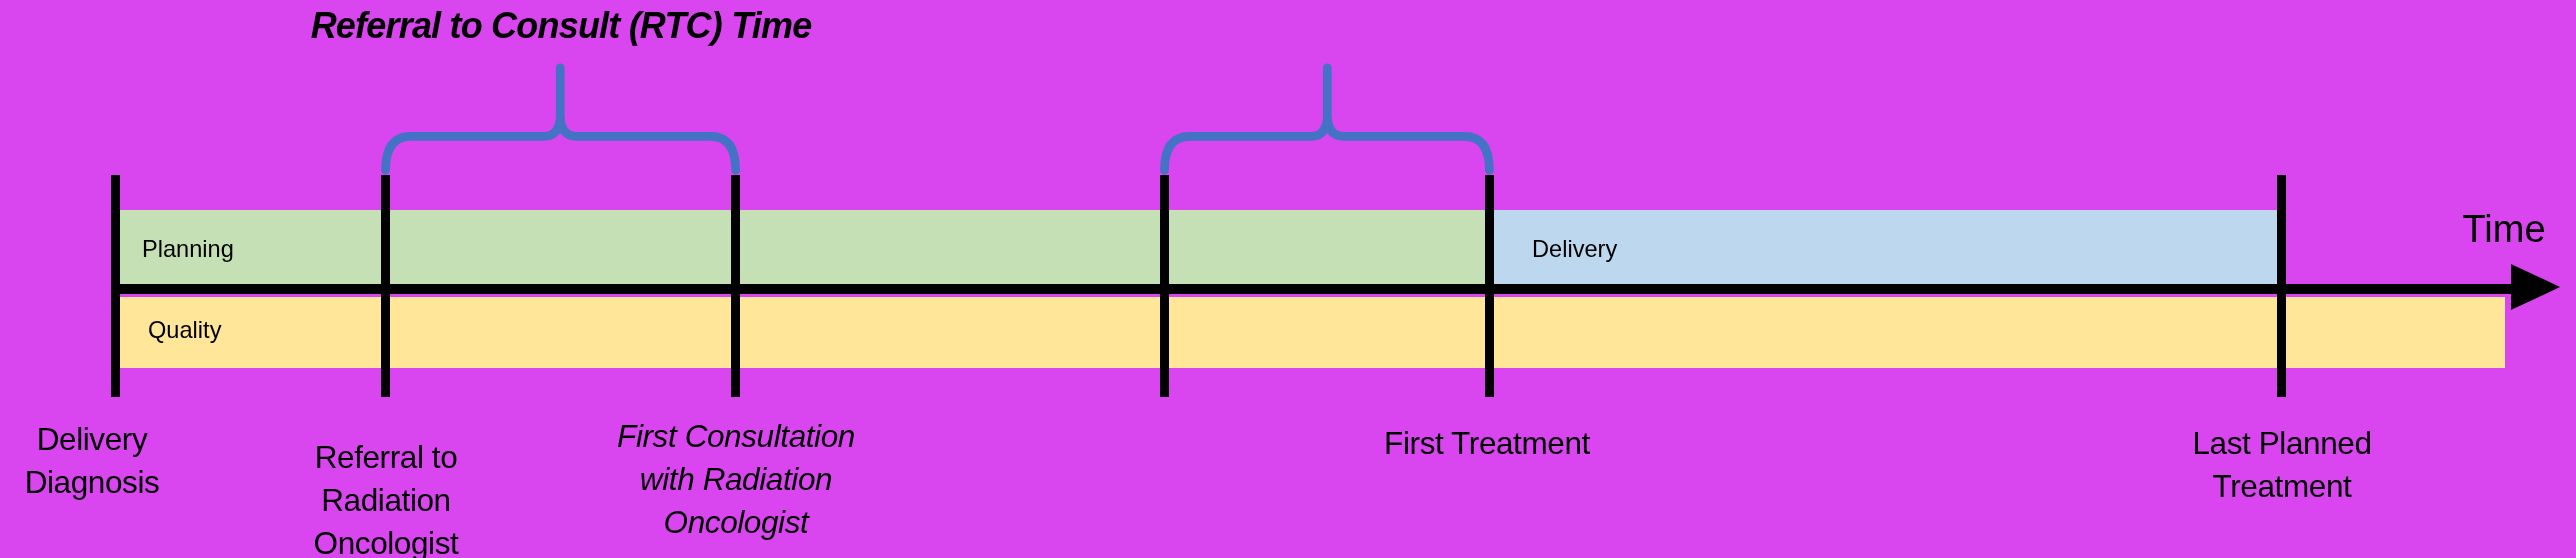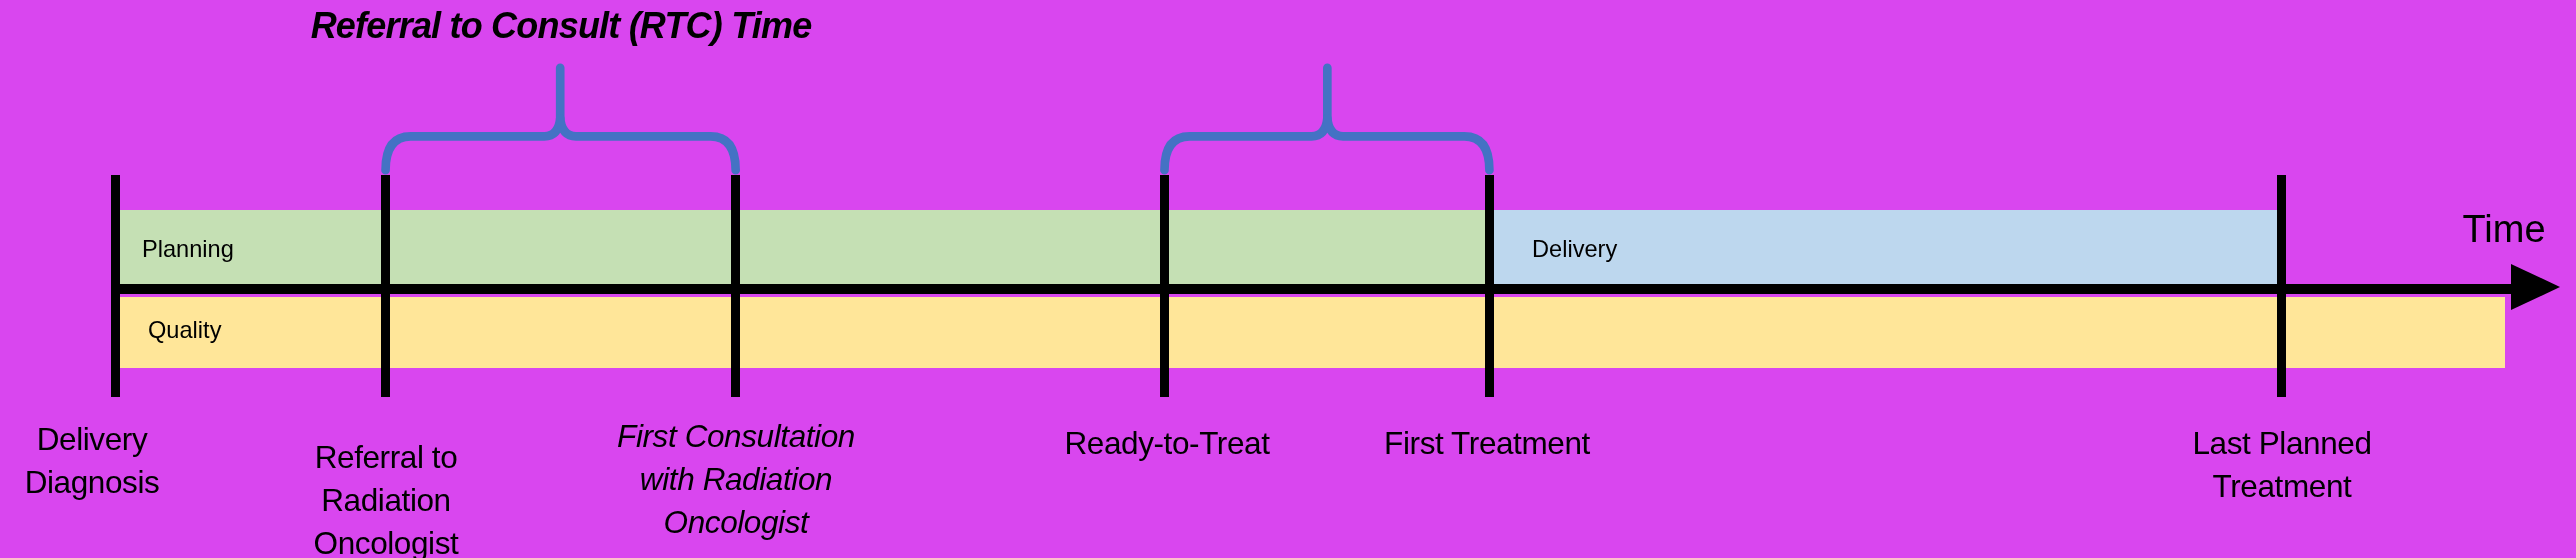--- a/index.html
+++ b/index.html
@@ -86,18 +86,17 @@
   <div class="tick" style="left:2277px;"></div>
 
   <div class="milestone-label" style="left:92px;top:418px;">Delivery
 Diagnosis</div>
   <div class="milestone-label" style="left:386px;top:436px;">Referral to
 Radiation
 Oncologist</div>
   <div class="milestone-label" style="left:736px;top:415px;font-style:italic;">First Consultation
 with Radiation
 Oncologist</div>
-  <div class="milestone-label" style="left:1167px;top:422px;">Ready-to-Treat</div>
   <div class="milestone-label" style="left:2282px;top:422px;">Last Planned Treatment</div>
   <div class="milestone-label" style="left:1487px;top:422px;">First Treatment</div>
 
 </div>
 
 
 </body></html>

